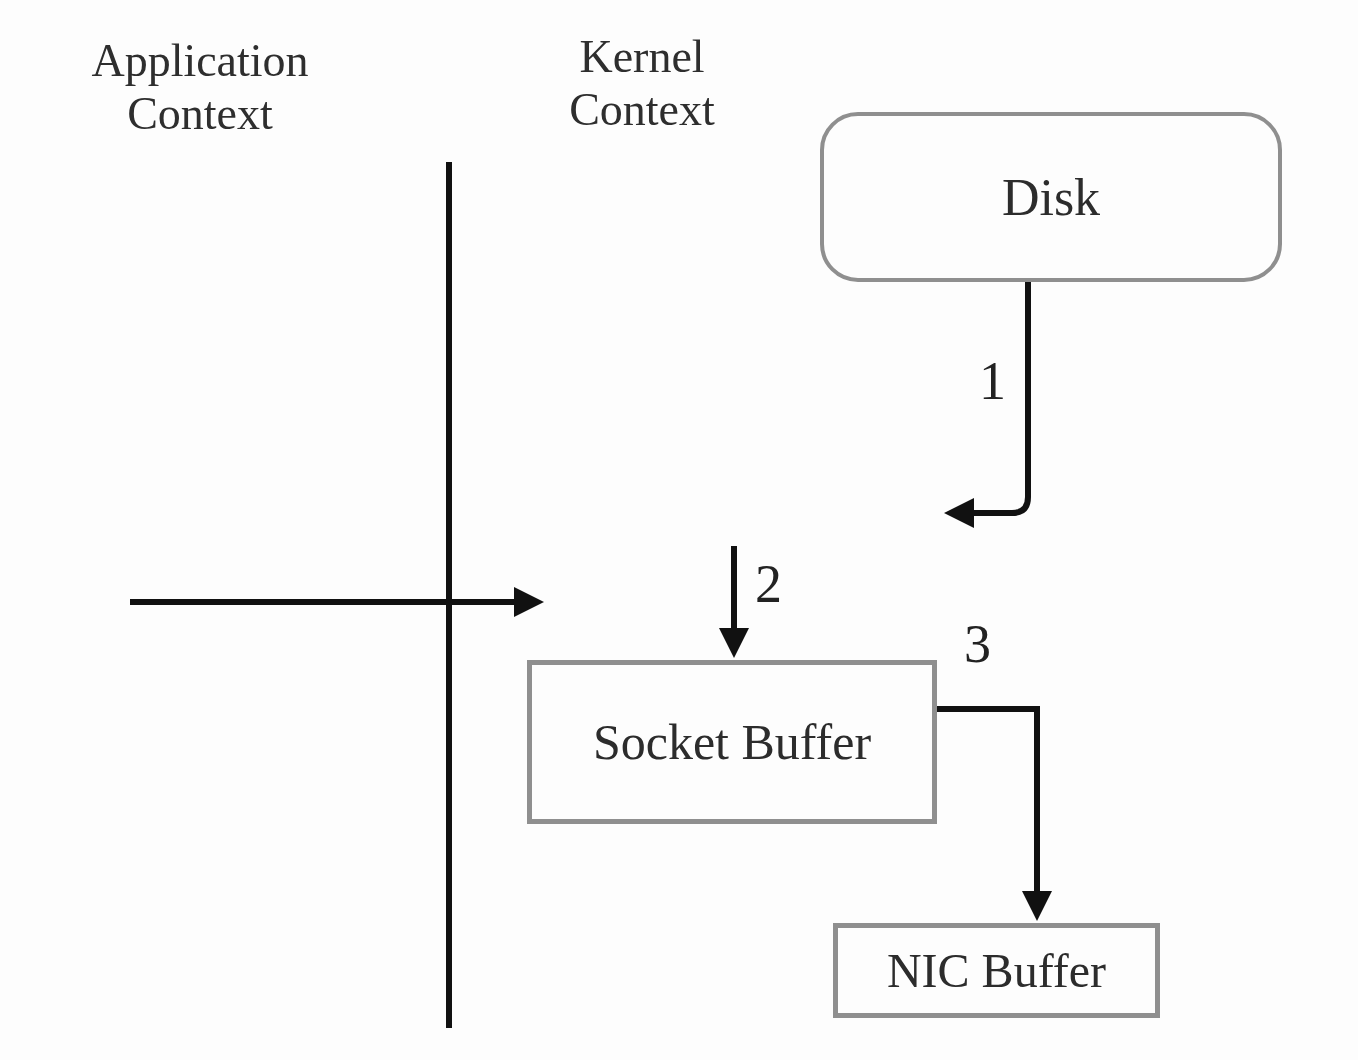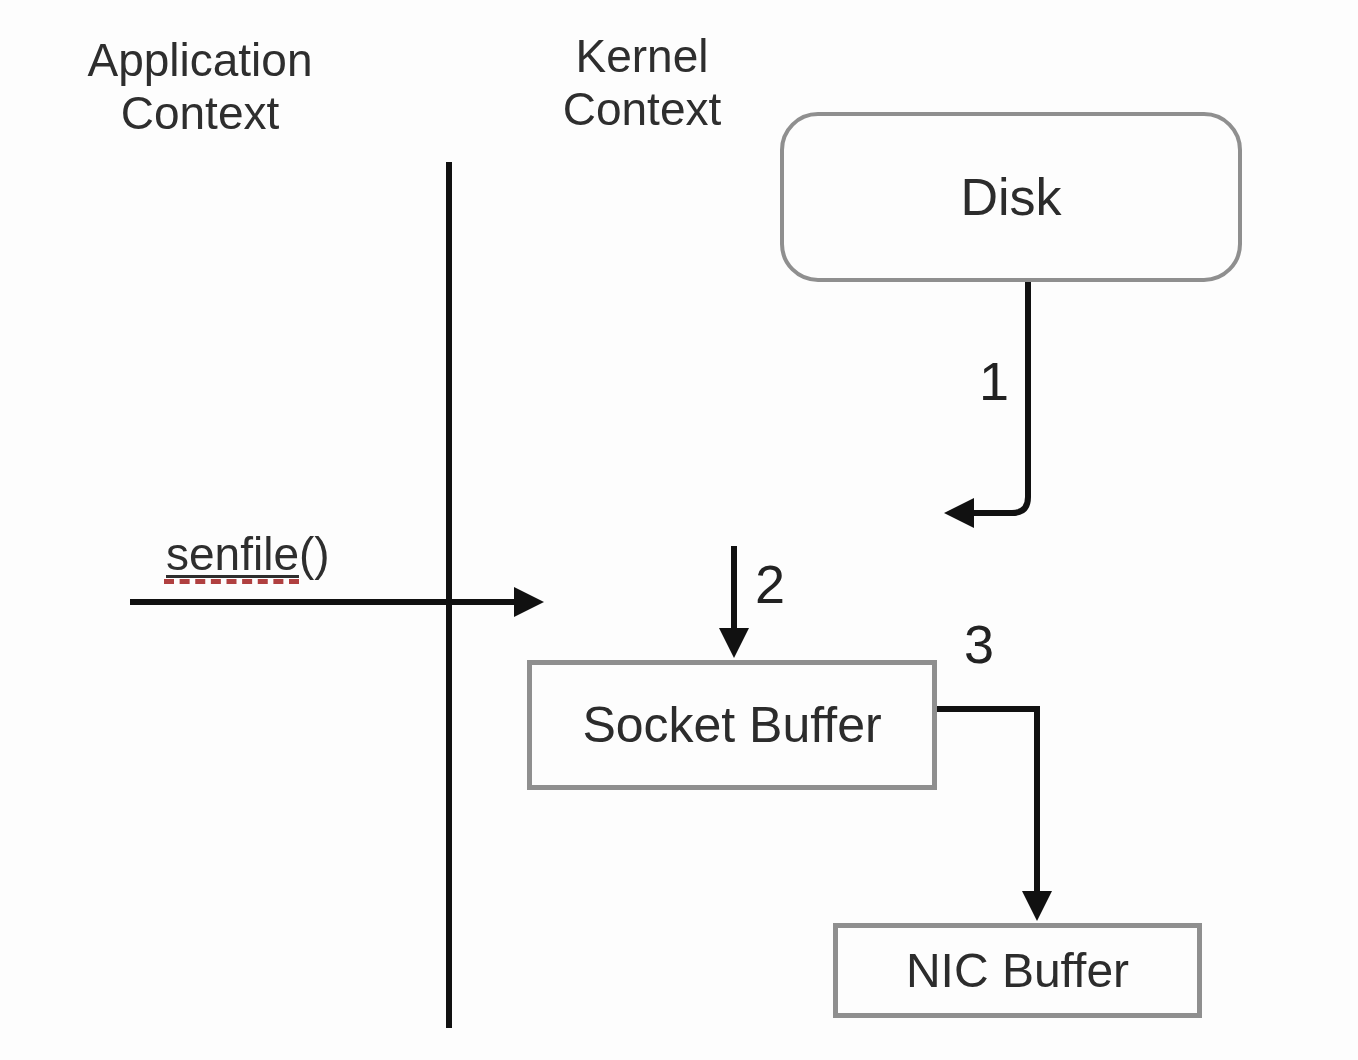--- a/index.html
+++ b/index.html
@@ -1,21 +1,21 @@
 <!DOCTYPE html>
 <html><head>
 <meta charset="utf-8">
 <style>
   html, body { margin: 0; padding: 0; background: #ffffff; }
   .canvas {
     position: relative;
     width: 1358px;
     height: 1060px;
     background: #fdfdfd;
-    font-family: Liberation Sans, sans-serif;
+    font-family: Liberation Serif, serif;
     color: #2e2e2e;
     overflow: hidden;
   }
   svg.wires { position: absolute; left: 0; top: 0; width: 1358px; height: 1060px; }
 
   .ctx-header {
     position: absolute;
     width: 320px;
     text-align: center;
     font-size: 46px;
@@ -30,24 +30,24 @@
     position: absolute;
     border: 5px solid #8f8f8f;
     background: #fdfdfd;
     display: flex;
     align-items: center;
     justify-content: center;
     font-size: 50px;
     color: #2c2c2c;
     box-sizing: border-box;
   }
-  #disk    { left: 780px; top: 112px; width: 462px; height: 170px; border-width: 4px; border-radius: 38px; font-size: 52px; }
+  #disk    { left: 820px; top: 112px; width: 462px; height: 170px; border-width: 4px; border-radius: 38px; font-size: 52px; }
   #readbuf { left: 527px; top: 402px; width: 410px; height: 141px; }
-  #sockbuf { left: 527px; top: 660px; width: 410px; height: 130px; }
-  #nicbuf  { left: 833px; top: 923px; width: 369px; height:  95px; font-size: 48px; }
+  #sockbuf { left: 527px; top: 660px; width: 410px; height: 164px; }
+  #nicbuf  { left: 833px; top: 923px; width: 327px; height:  95px; font-size: 48px; }
 
   .step-num {
     position: absolute;
     font-size: 54px;
     line-height: 54px;
     color: #222222;
   }
   #step1 { left: 979px; top: 354px; }
   #step2 { left: 755px; top: 557px; }
   #step3 { left: 964px; top: 617px; }
@@ -118,17 +118,14 @@
   <div class="node" id="nicbuf">
     <span>NIC Buffer</span>
   </div>
 
   <div class="step-num" id="step1">1</div>
 
   <div class="step-num" id="step2">2</div>
 
   <div class="step-num" id="step3">3</div>
 
-  <div class="call-label">
-    <span class="call-word">senfile</span><span>()</span>
-  </div>
 
 </div>
 
 </body></html>

